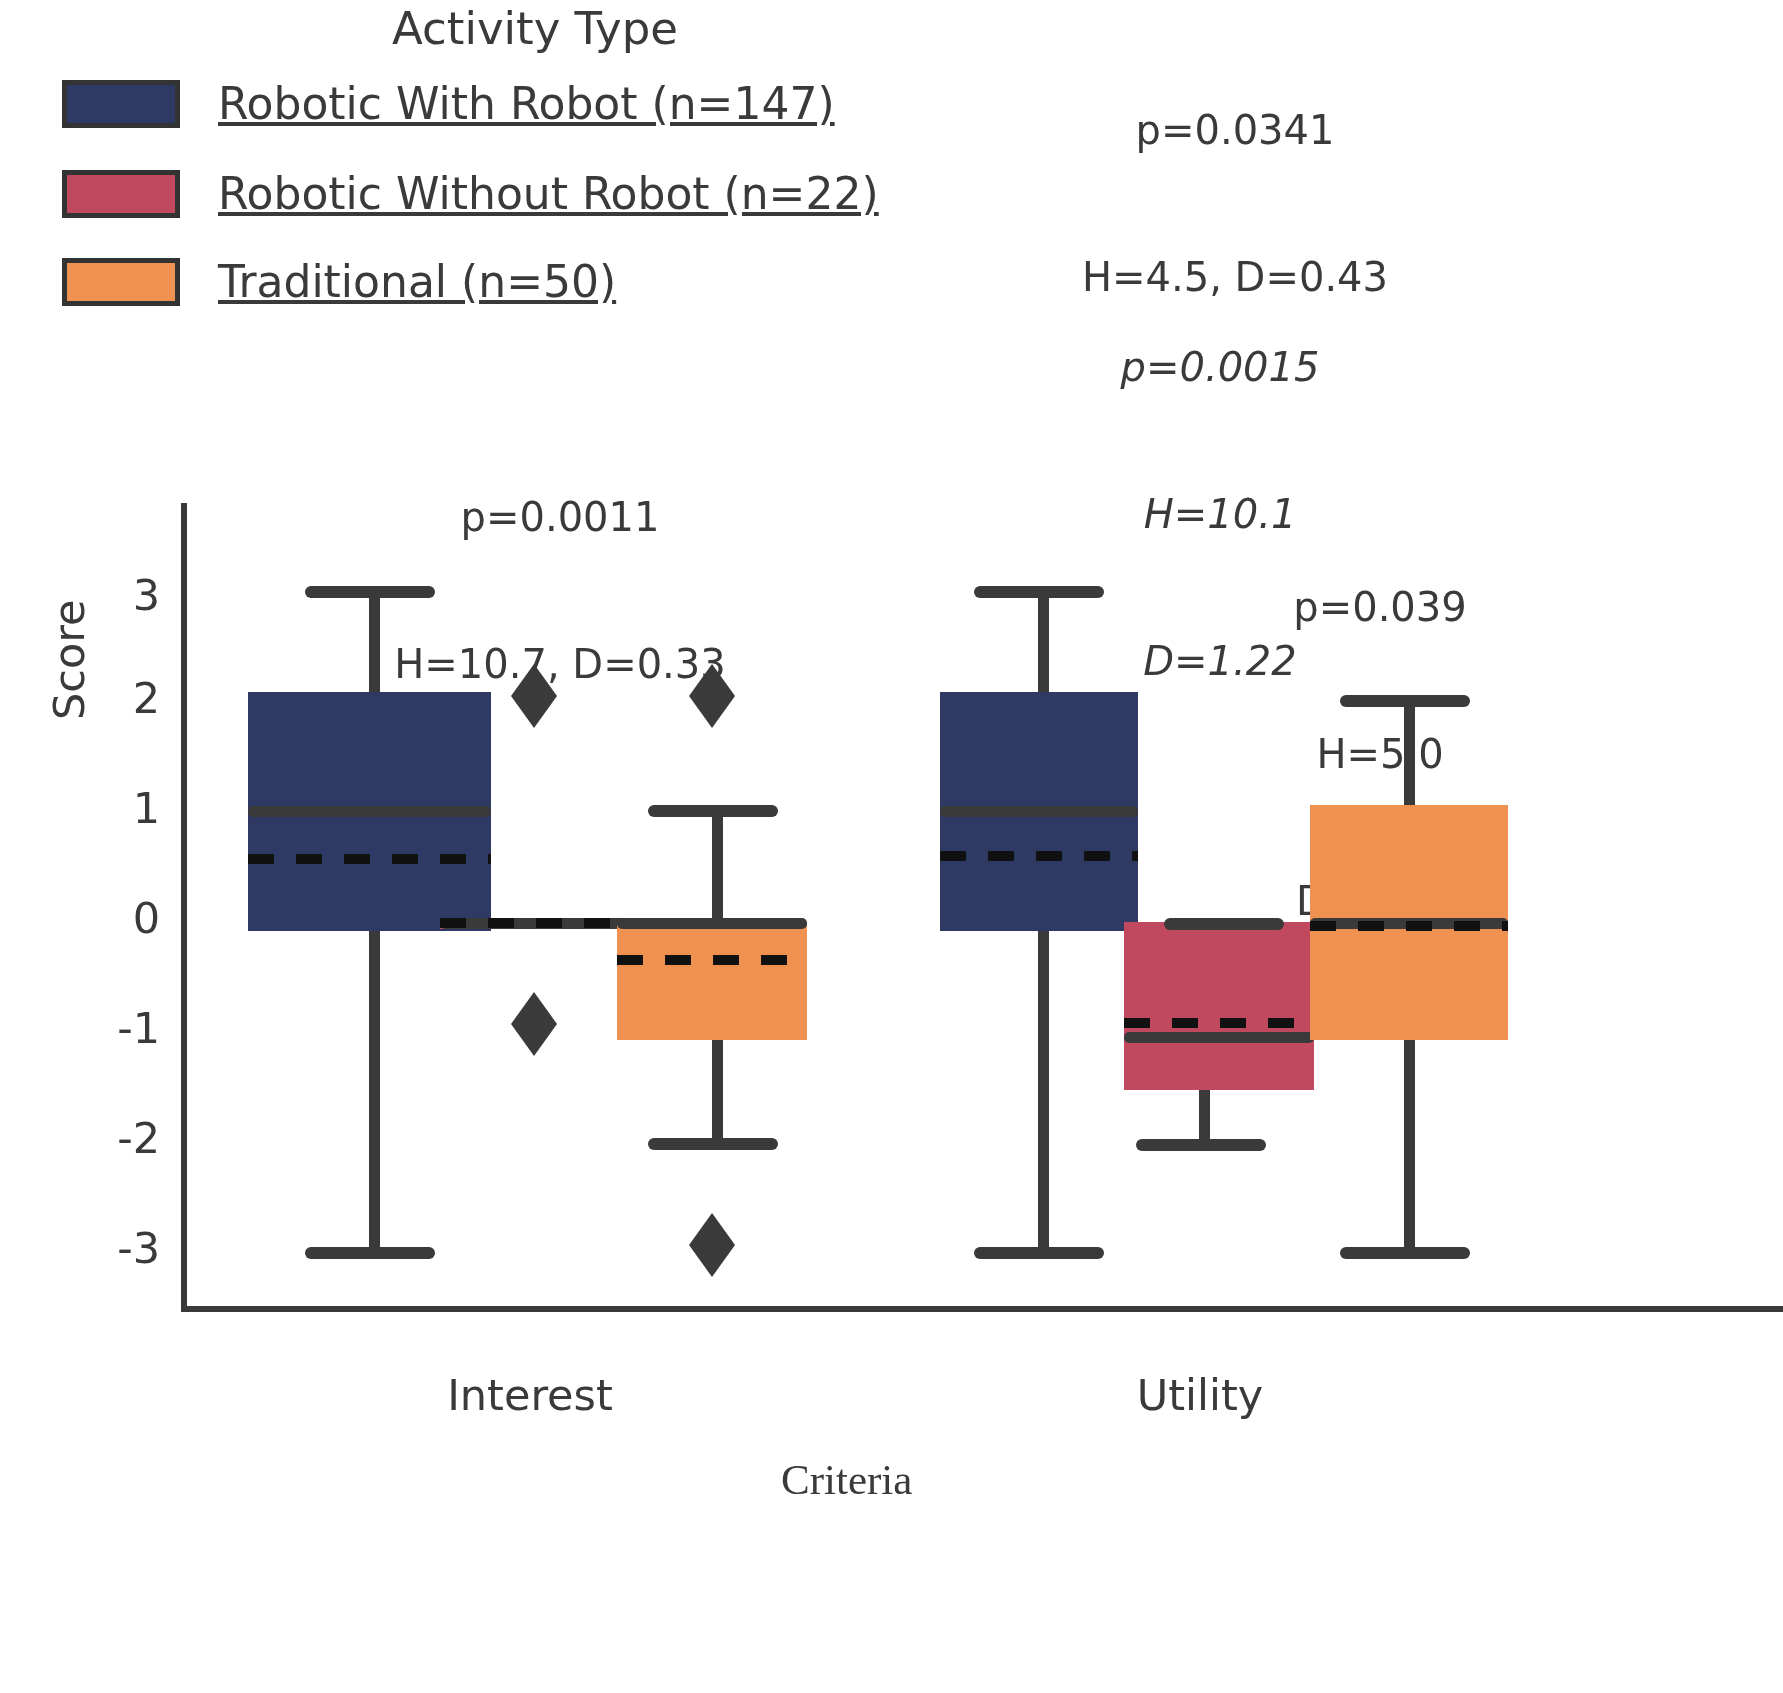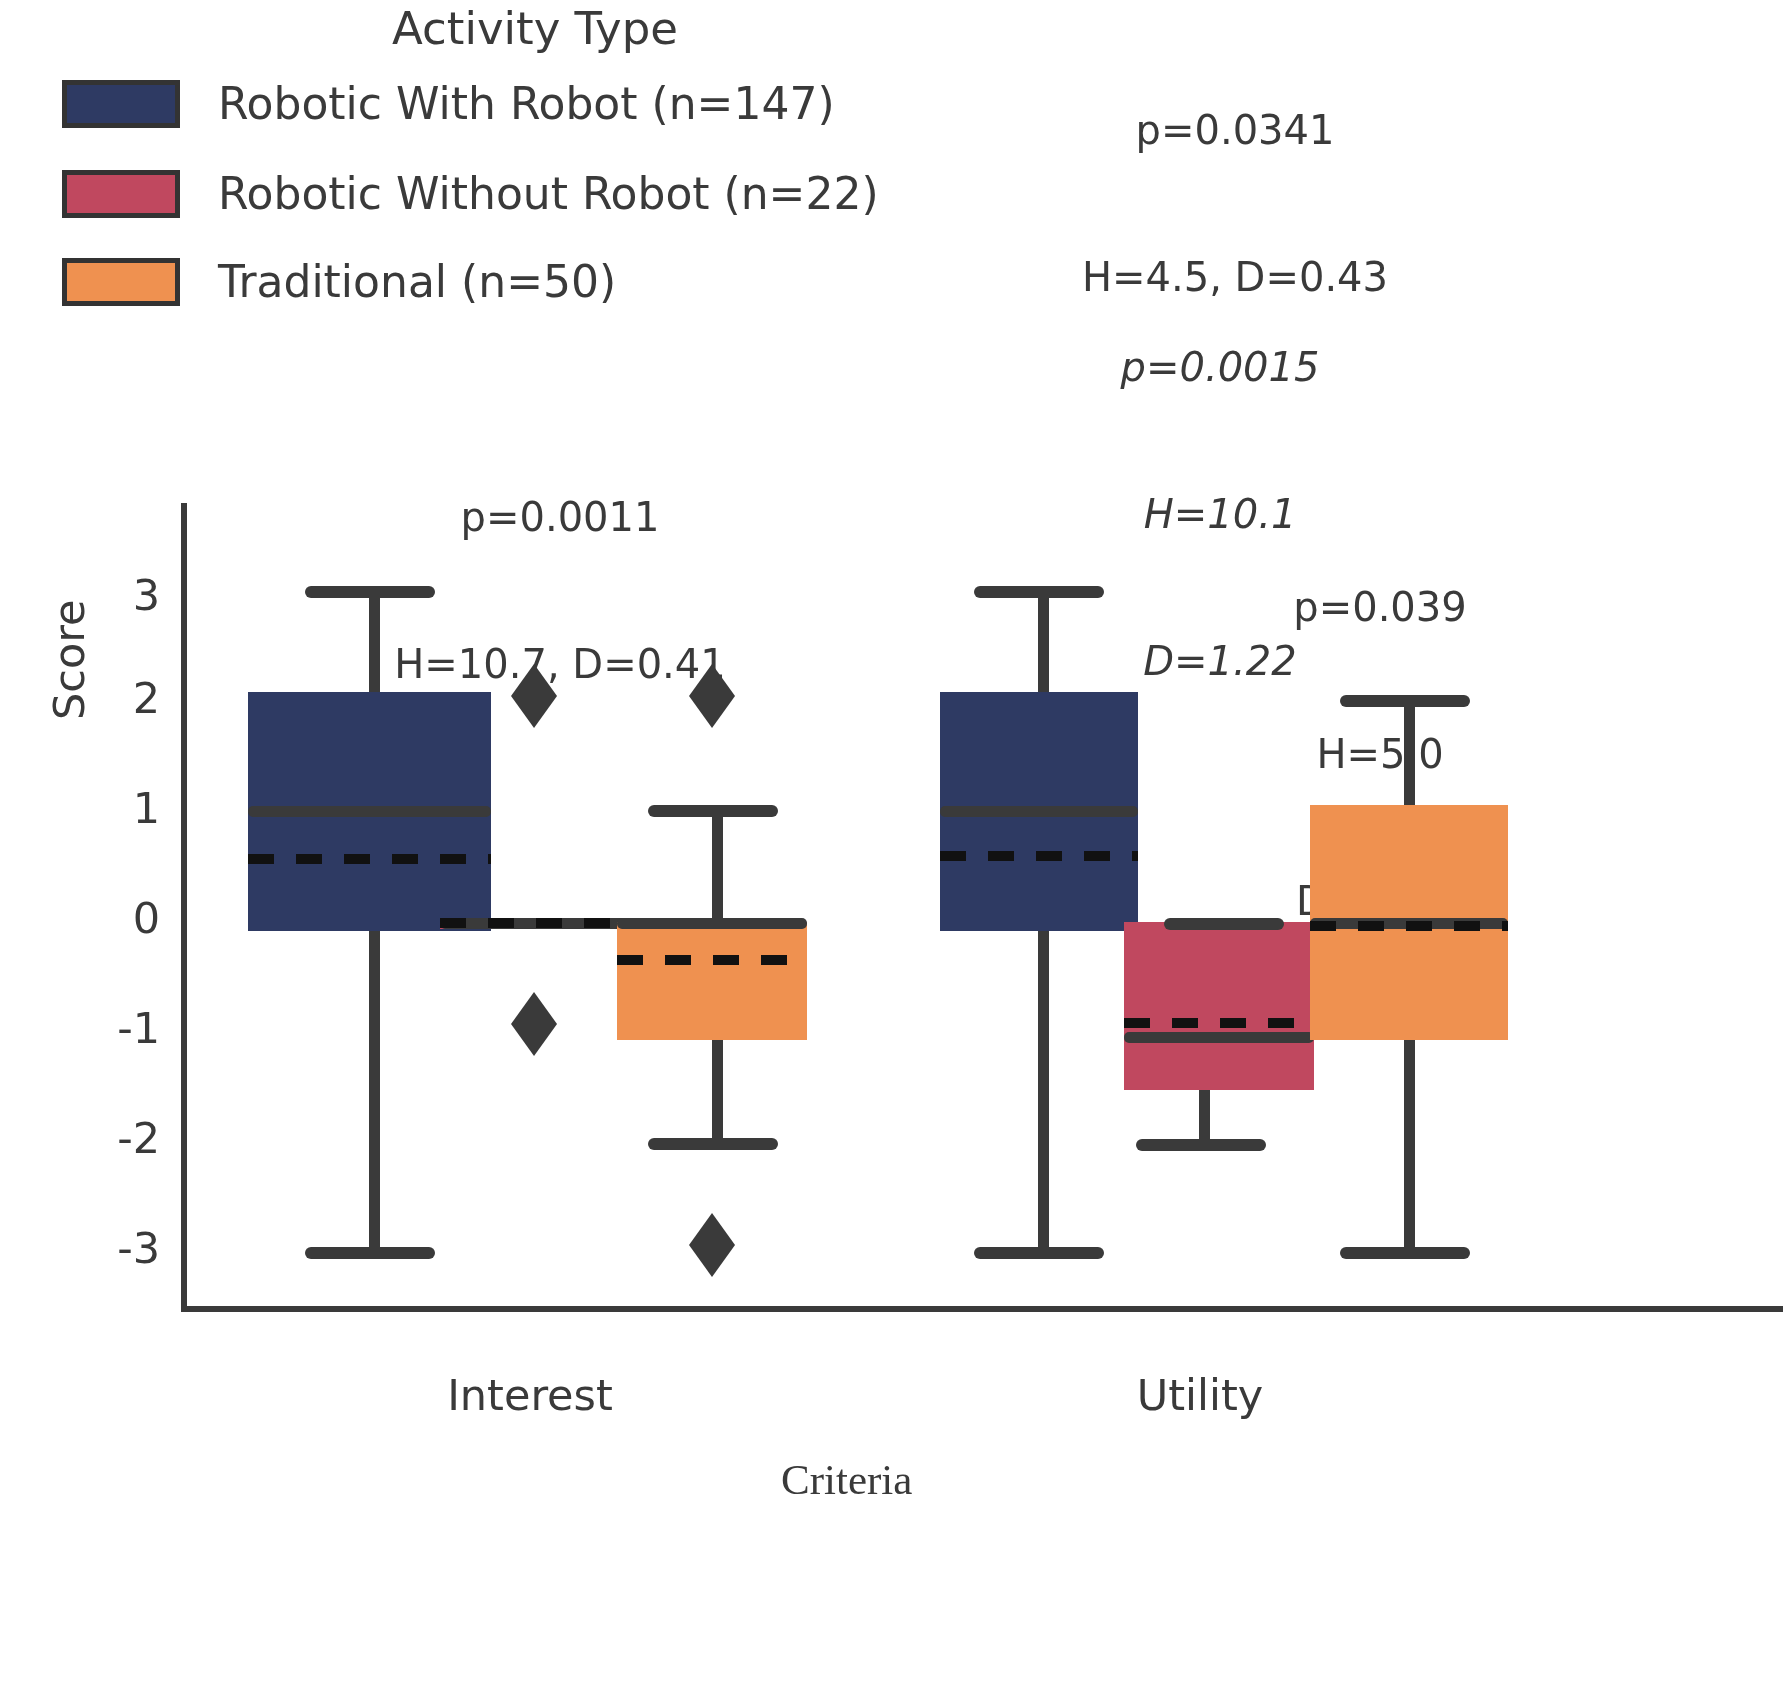--- a/index.html
+++ b/index.html
@@ -4,21 +4,21 @@
 <style>
   html,body{margin:0;padding:0;background:#ffffff;}
   body{width:1783px;height:1693px;font-family:"DejaVu Sans","Liberation Sans",sans-serif;color:#2b2b2b;overflow:hidden;}
   #root{position:relative;width:1783px;height:1693px;}
 
   
   #legend{position:absolute;left:0;top:0;width:1000px;}
   #legend-title{position:absolute;left:392px;top:2px;font-size:45px;color:#3a3a3a;}
   .legend-row{position:absolute;left:62px;display:flex;align-items:center;}
   .legend-swatch{width:118px;height:48px;border:5px solid #333333;box-sizing:border-box;}
-  .legend-label{margin-left:38px;font-size:44px;color:#3a3a3a;white-space:pre;}
+  .legend-label{margin-left:38px;font-size:44px;color:#3a3a3a;white-space:pre;text-decoration:underline;}
 
   
   .annot{position:absolute;font-size:40px;line-height:49px;color:#3a3a3a;text-align:center;white-space:pre;}
 
   
   #plot{position:absolute;left:0;top:0;width:1783px;height:1693px;}
   #yaxis-line{position:absolute;left:181px;top:503px;width:6px;height:806px;background:#3a3a3a;}
   #xaxis-line{position:absolute;left:181px;top:1306px;width:1602px;height:6px;background:#3a3a3a;}
   .ytick-label{position:absolute;font-size:43px;color:#3a3a3a;text-align:right;width:120px;}
   .xtick-label{position:absolute;font-size:43px;color:#3a3a3a;text-align:center;}
@@ -65,21 +65,21 @@
   </div>
 
   <div class="annot" style="left:1000px;top:245px;width:440px;font-style:italic;">
     <div>p=0.0015</div>
     <div>H=10.1</div>
     <div>D=1.22</div>
   </div>
 
   <div class="annot" style="left:330px;top:395px;width:460px;">
     <div>p=0.0011</div>
-    <div>H=10.7, D=0.41</div>
+    <div>H=10.7, D=0.33</div>
   </div>
 
   <div class="annot" style="left:1215px;top:485px;width:330px;">
     <div>p=0.039</div>
     <div>H=5.0</div>
     <div>D=-0.76</div>
   </div>
 
   <div id="plot">
 

